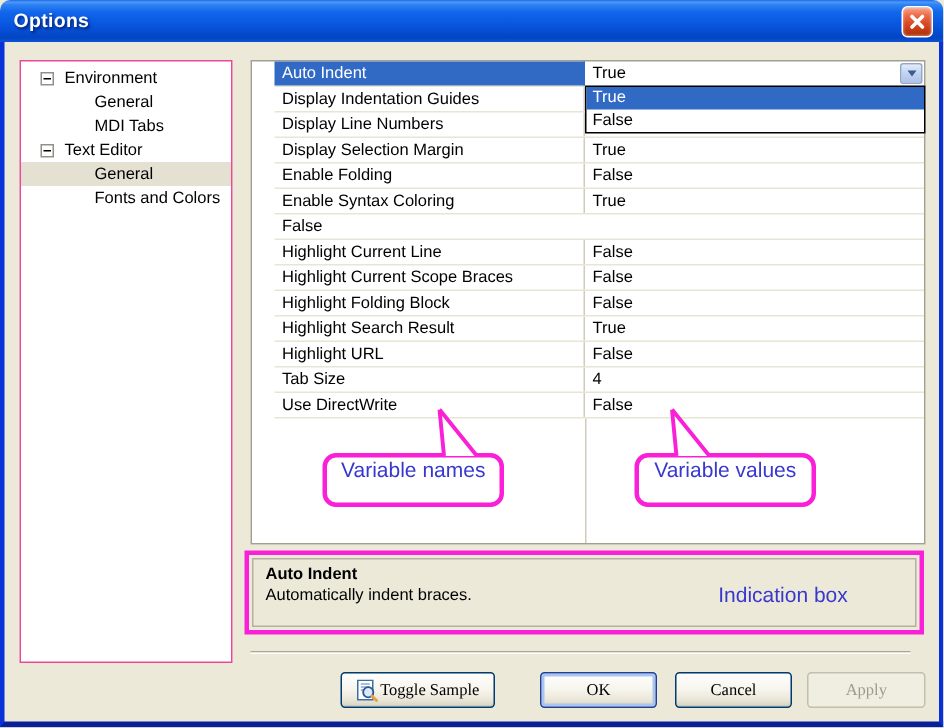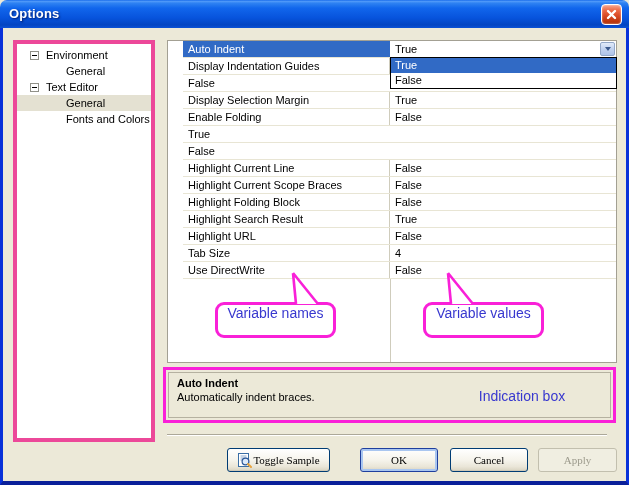--- a/index.html
+++ b/index.html
@@ -27,21 +27,21 @@
   
   .body-bg {
     position:absolute; top:28px; left:0; width:629px; height:457px;
     background:#ece9d8;
     border-left:3px solid #0831d9; border-right:3px solid #0831d9; border-bottom:4px solid #0a2099;
   }
 
   
   .tree-panel {
     position:absolute; left:13px; top:40px; width:142px; height:402px;
-    background:#fff; border:4px solid #ec4899; padding-top:3px; font-size:11px;
+    background:#fff; border:1px solid #ec4899; padding-top:3px; font-size:11px;
   }
   .tree-item { height:16px; display:flex; align-items:center; white-space:nowrap; color:#000; }
   .tree-item.d0 { padding-left:13px; }
   .tree-item.d1 { padding-left:49px; }
   .tree-item.selected { background:#e4e1d2; }
   .expand-box {
     width:9px; height:9px; border:1px solid #919189; background:#fff;
     position:relative; margin-right:7px; flex:none;
   }
   .expand-box::before { content:""; position:absolute; left:1px; right:1px; top:3px; height:1px; background:#000; }
@@ -128,20 +128,23 @@
   <div class="body-bg"></div>
 
   <div class="tree-panel">
     <div class="tree-item d0">
       <span class="expand-box"></span>
       <span>Environment</span>
     </div>
     <div class="tree-item d1">
       <span>General</span>
     </div>
+    <div class="tree-item d1">
+      <span>MDI Tabs</span>
+    </div>
     <div class="tree-item d0">
       <span class="expand-box"></span>
       <span>Text Editor</span>
     </div>
     <div class="tree-item d1 selected">
       <span>General</span>
     </div>
     <div class="tree-item d1">
       <span>Fonts and Colors</span>
     </div>
@@ -155,31 +158,33 @@
         <div class="combo-btn">
           <span class="combo-arrow"></span>
         </div>
       </div>
     </div>
     <div class="grow" style="top:17px">
       <div class="gname">Display Indentation Guides</div>
       <div class="gval"></div>
     </div>
     <div class="grow" style="top:34px">
+      <div class="gname">Display Line Numbers</div>
       <div class="gval">False</div>
     </div>
     <div class="grow" style="top:51px">
       <div class="gname">Display Selection Margin</div>
       <div class="gval">True</div>
     </div>
     <div class="grow" style="top:68px">
       <div class="gname">Enable Folding</div>
       <div class="gval">False</div>
     </div>
     <div class="grow" style="top:85px">
+      <div class="gname">Enable Syntax Coloring</div>
       <div class="gval">True</div>
     </div>
     <div class="grow" style="top:102px">
       <div class="gval">False</div>
     </div>
     <div class="grow" style="top:119px">
       <div class="gname">Highlight Current Line</div>
       <div class="gval">False</div>
     </div>
     <div class="grow" style="top:136px">

